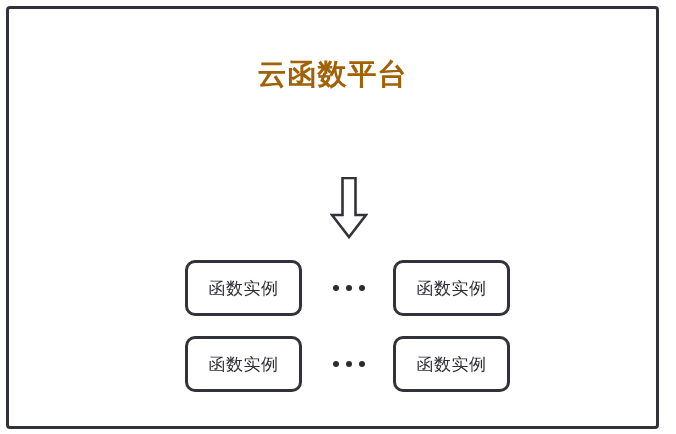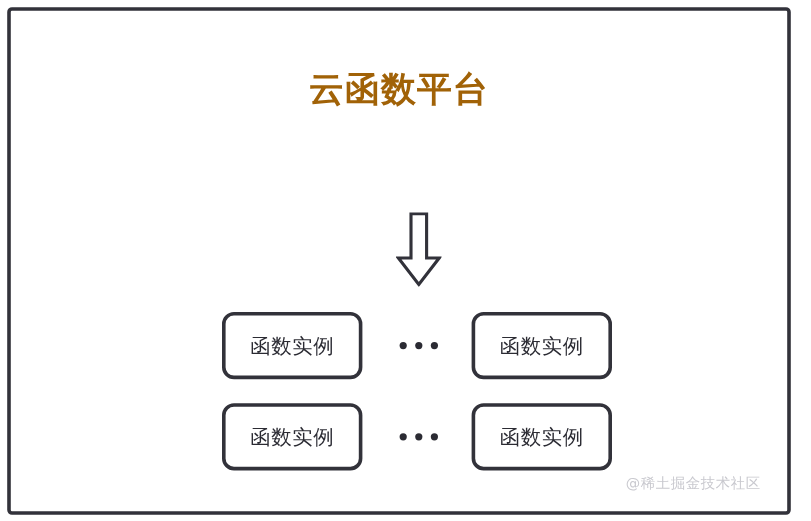--- a/index.html
+++ b/index.html
@@ -181,16 +181,15 @@
       <div class="row-ellipsis">
         <span class="dot"></span>
         <span class="dot"></span>
         <span class="dot"></span>
       </div>
       <div class="instance-box right">
         <span class="instance-label">函数实例</span>
       </div>
     </div>
 
-    <div class="watermark">@稀土掘金技术社区</div>
 
   </div>
 </div>
 
 </body></html>

